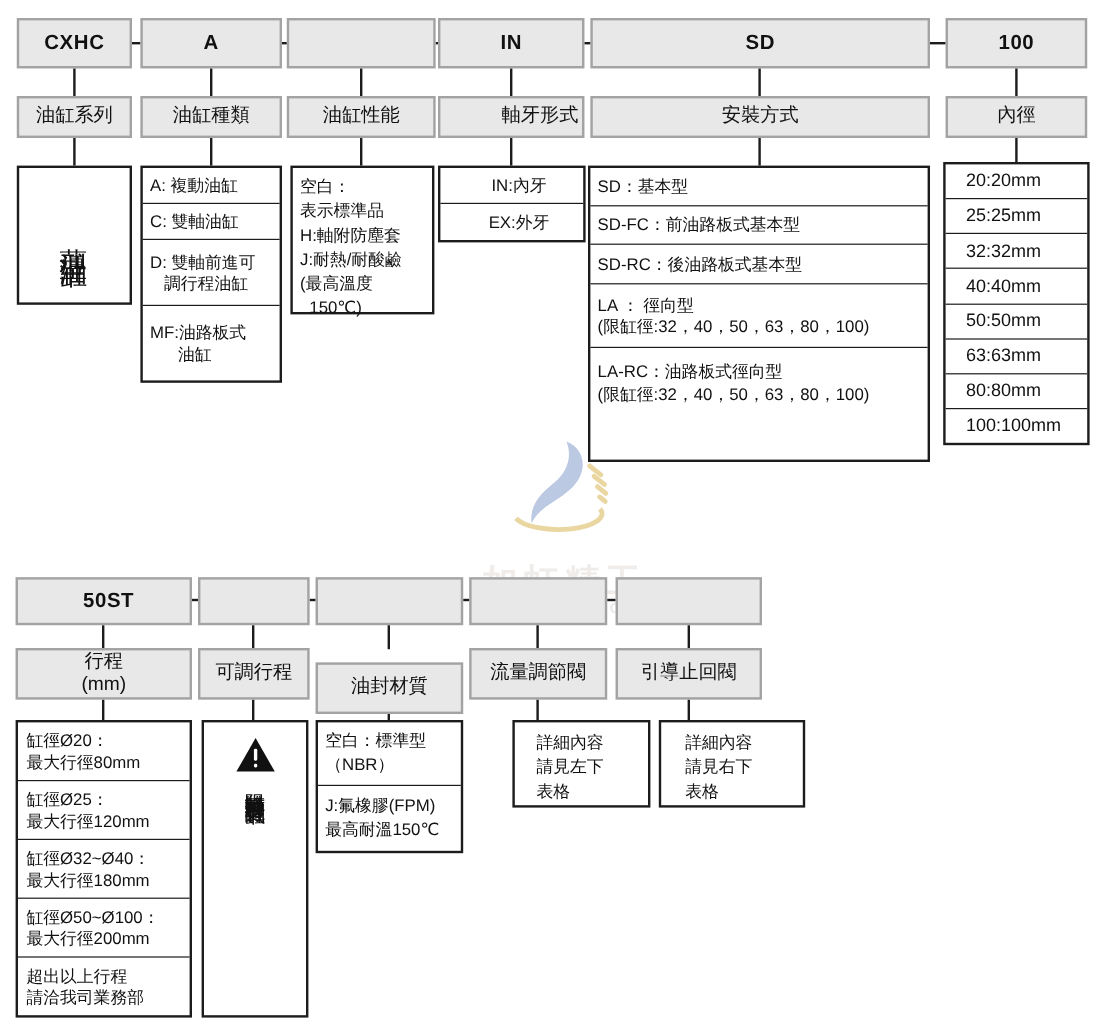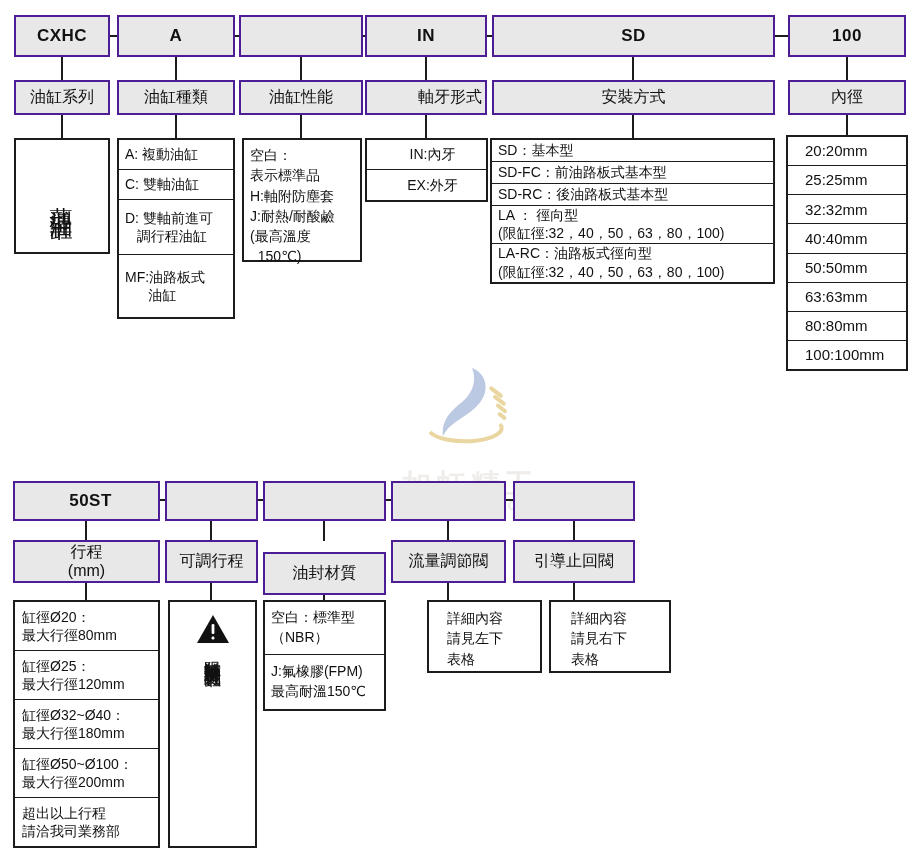--- a/index.html
+++ b/index.html
@@ -2,21 +2,21 @@
 <html><head>
 <meta charset="utf-8">
 <style>
   html,body { margin:0; padding:0; background:#ffffff; }
   #canvas {
     position:relative; width:916px; height:853px; background:#ffffff;
     font-family:"Liberation Sans","DejaVu Sans",sans-serif; color:#111;
     overflow:hidden;
   }
   .box {
-    position:absolute; background:#e8e8e8; border:2px solid #4c1d95;
+    position:absolute; background:#e8e8e8; border:2px solid #a3a3a3;
     box-sizing:border-box; display:flex; align-items:center; justify-content:center;
     z-index:2; text-align:center;
   }
   .code { font-size:17px; font-weight:bold; letter-spacing:.5px; }
   .label { font-size:16px; white-space:pre-line; line-height:1.15; }
   .content {
     position:absolute; background:#ffffff; border:2px solid #1c1c1c;
     box-sizing:border-box; z-index:2; display:flex; flex-direction:column;
   }
   .row {
@@ -94,21 +94,21 @@
 
   <div class="box code" style="left:365px;top:15px;width:122px;height:42px;">IN</div>
   <div class="box label" style="left:365px;top:80px;width:122px;height:35px;padding-left:48px;">軸牙形式</div>
   <div class="content" style="left:365px;top:138px;width:123px;height:64px;">
     <div class="row center" style="height:32px;">IN:內牙</div>
     <div class="row center" style="height:32px;">EX:外牙</div>
   </div>
 
   <div class="box code" style="left:492px;top:15px;width:283px;height:42px;">SD</div>
   <div class="box label" style="left:492px;top:80px;width:283px;height:35px;">安裝方式</div>
-  <div class="content mount" style="left:490px;top:138px;width:285px;height:146px;">
+  <div class="content mount" style="left:490px;top:138px;width:285px;height:247px;">
     <div class="row" style="height:32px;">SD：基本型</div>
     <div class="row" style="height:32px;">SD-FC：前油路板式基本型</div>
     <div class="row" style="height:33px;">SD-RC：後油路板式基本型</div>
     <div class="row" style="height:53px;">LA ： 徑向型
 (限缸徑:32，40，50，63，80，100)</div>
     <div class="row" style="height:57px;">LA-RC：油路板式徑向型
 (限缸徑:32，40，50，63，80，100)</div>
   </div>
 
   <div class="box code" style="left:788px;top:15px;width:118px;height:42px;">100</div>

